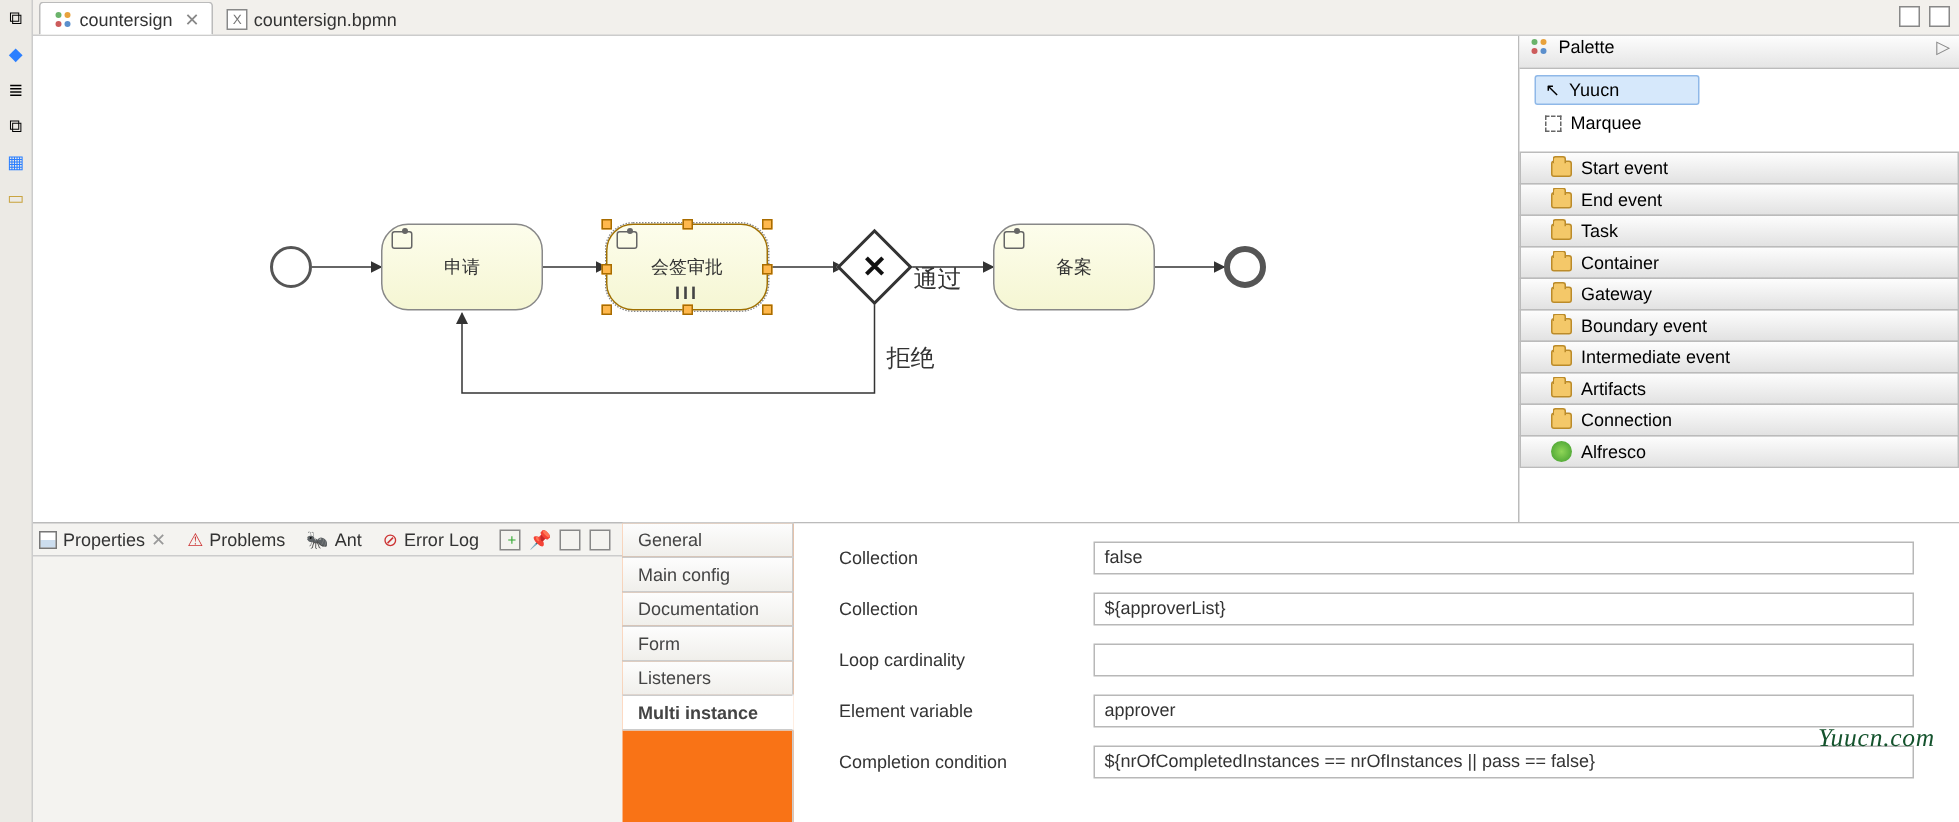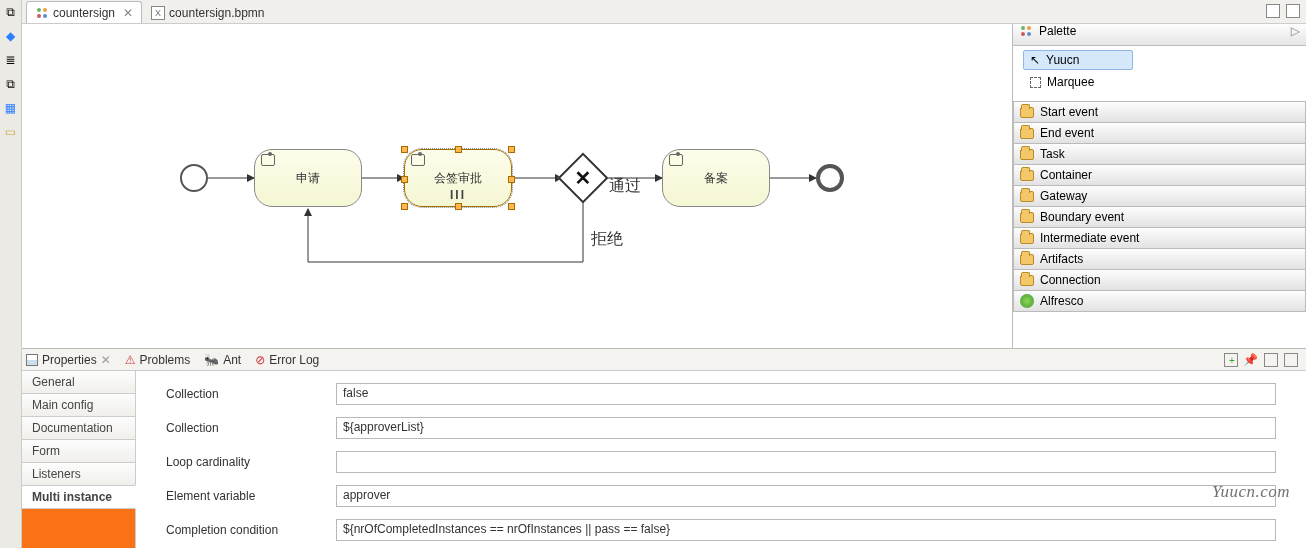--- a/index.html
+++ b/index.html
@@ -32,44 +32,44 @@
 .node-gateway .x { position: absolute; left: 50%; top: 50%; transform: translate(-50%,-50%) rotate(-45deg); font-size: 20px; font-weight: bold; color: #111; }
 .edge-label { position: absolute; font-size: 16px; color: #333; }
 
 svg.arrows { position: absolute; left: 0; top: 0; width: 100%; height: 100%; pointer-events: none; }
 
 .palette { position: absolute; right: 0; top: 0; width: 294px; bottom: 0; border-left: 1px solid #bbb; background: #fff; }
 .palette-hdr { height: 22px; background: linear-gradient(#fdfdfd,#e5e5e5); border-bottom: 1px solid #bbb; display: flex; padding: 0 6px; gap: 6px; }
 .palette-body { padding: 4px 6px 8px 10px; }
 .palette-tool { height: 20px; display: flex; align-items: center; gap: 6px; padding-left: 6px; margin-bottom: 2px; border: 1px solid transparent; cursor: pointer; }
 .palette-tool.sel { background: #d6e8fb; border: 1px solid #8fb8e8; border-radius: 2px; width: 110px; }
-.palette-cat { height: 22px; background: linear-gradient(#fdfdfd,#e2e2e2); border: 1px solid #bbb; display: flex; align-items: center; padding: 0 6px; gap: 6px; margin-top: -1px; cursor: pointer; }
+.palette-cat { height: 22px; background: linear-gradient(#fdfdfd,#e2e2e2); border: 1px solid #bbb; display: flex; align-items: center; padding: 0 20px; gap: 6px; margin-top: -1px; cursor: pointer; }
 .folder-ico { width: 14px; height: 11px; background: #f4c869; border: 1px solid #bb8b2a; border-radius: 2px; position: relative; }
 .folder-ico::before { content: ""; position: absolute; left: 0; top: -4px; width: 7px; height: 4px; background: #f4c869; border: 1px solid #bb8b2a; border-bottom: none; border-radius: 2px 2px 0 0; }
 .alf-ico { width: 14px; height: 14px; border-radius: 50%; background: radial-gradient(#8fd657,#3e9b2d); }
 .pal-tri { margin-left: auto; color: #888; }
 
-.bottom { position: absolute; left: 22px; right: 0; top: 348px; bottom: 0; background: #f4f3f0; border-top: 1px solid #bbb; display: flex; flex-direction: column; }
+.bottom { position: absolute; left: 22px; right: 0; top: 348px; bottom: 0; background: #f4f3f0; border-top: 1px solid #bbb; display: flex; flex-direction: row; }
 .views { height: 22px; border-bottom: 1px solid #ccc; display: flex; align-items: center; padding-left: 4px; gap: 14px; }
 .view { display: flex; align-items: center; gap: 4px; cursor: pointer; color: #333; }
 .views-ctrls { margin-left: auto; display: flex; gap: 6px; padding-right: 8px; }
 .views-ctrls span { width: 14px; height: 14px; cursor: pointer; display:flex; align-items:center; justify-content:center; }
 
 .props { flex: 1; display: flex; background: #fff; }
 .ptabs { width: 114px; background: #f97316; display: flex; flex-direction: column; }
 .ptab { height: 24px; border: 1px solid #ccc; border-left: none; margin-top: -1px; display: flex; align-items: center; padding-left: 10px; cursor: pointer; background: linear-gradient(#fdfdfd,#f0efeb); color: #444; }
 .ptab.active { font-weight: bold; background: #fff; border-right-color: #fff; }
 .ptabs .filler { flex: 1; border-right: 1px solid #ccc; }
 
 .pform { flex: 1; padding: 6px 30px 0 30px; }
 .prow { display: flex; align-items: center; height: 34px; }
 .prow label { width: 170px; color: #333; }
 .prow .val { flex: 1; height: 22px; border: 1px solid #b8b8b8; background: #fff; padding: 2px 6px; color: #333; }
 
-.watermark { position: absolute; right: 16px; bottom: 46px; color: #737373; font-family: serif; font-size: 17px; letter-spacing: .5px; font-style: italic; }
+.watermark { position: absolute; right: 16px; bottom: 46px; color: #14532d; font-family: serif; font-size: 17px; letter-spacing: .5px; font-style: italic; }
 </style>
 </head>
 <body>
 
 <div class="left-toolbar">
   <span>⧉</span>
   <span style="color:#2b7fff">◆</span>
   <span>≣</span>
   <span>⧉</span>
   <span style="color:#2b7fff">▦</span>

